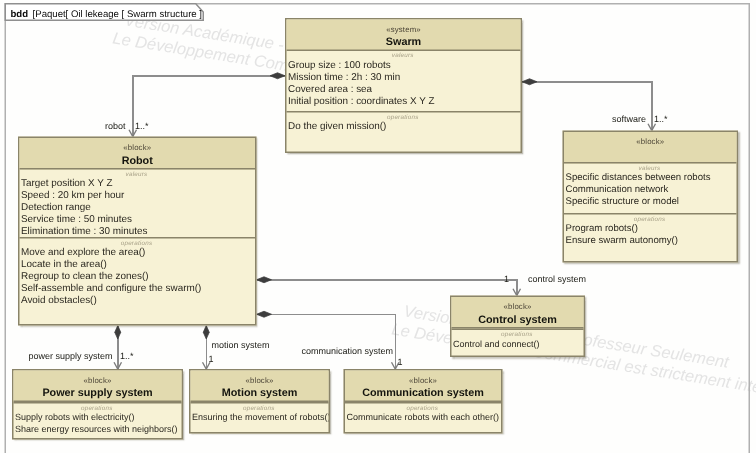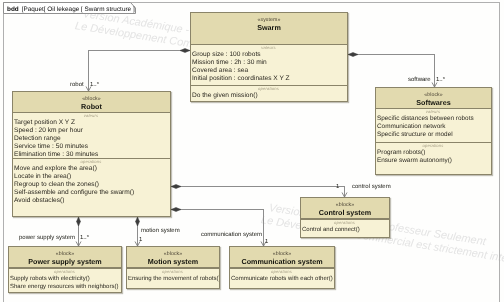--- a/index.html
+++ b/index.html
@@ -94,21 +94,21 @@
   <div class="lbl" style="left:352px;top:184px;">control system</div>
   <div class="lbl" style="left:336px;top:184px;">1</div>
   <div class="lbl" style="left:19px;top:235px;">power supply system</div>
   <div class="lbl" style="left:80px;top:235px;">1..*</div>
   <div class="lbl" style="left:141px;top:228px;">motion system</div>
   <div class="lbl" style="left:139px;top:237px;">1</div>
   <div class="lbl" style="left:201px;top:232px;">communication system</div>
   <div class="lbl" style="left:265px;top:239px;">1</div>
 
 <div class="blk" style="left:190px;top:12px;width:158px;height:90px;--rowfs:6.6px;">
-      <div class="hd" style="height:32px;">
+      <div class="hd" style="height:21px;">
         <div class="stereo">«system»</div>
         <div class="bname">Swarm</div>
       </div>
       <div class="sec" style="height:40px;">
         <span class="cap">valeurs</span>
         <div class="row">Group size : 100 robots</div>
         <div class="row">Mission time : 2h : 30 min</div>
         <div class="row">Covered area : sea</div>
         <div class="row">Initial position : coordinates X Y Z</div>
       </div>
@@ -135,21 +135,20 @@
         <div class="row">Move and explore the area()</div>
         <div class="row">Locate in the area()</div>
         <div class="row">Regroup to clean the zones()</div>
         <div class="row">Self-assemble and configure the swarm()</div>
         <div class="row">Avoid obstacles()</div>
       </div>
     </div>
     <div class="blk" style="left:375px;top:87px;width:117px;height:88px;--rowfs:6.4px;">
       <div class="hd" style="height:21px;">
         <div class="stereo">«block»</div>
-        <div class="bname">Softwares</div>
       </div>
       <div class="sec" style="height:33px;">
         <span class="cap">valeurs</span>
         <div class="row">Specific distances between robots</div>
         <div class="row">Communication network</div>
         <div class="row">Specific structure or model</div>
       </div>
       <div class="sec divider">
         <span class="cap">operations</span>
         <div class="row">Program robots()</div>

